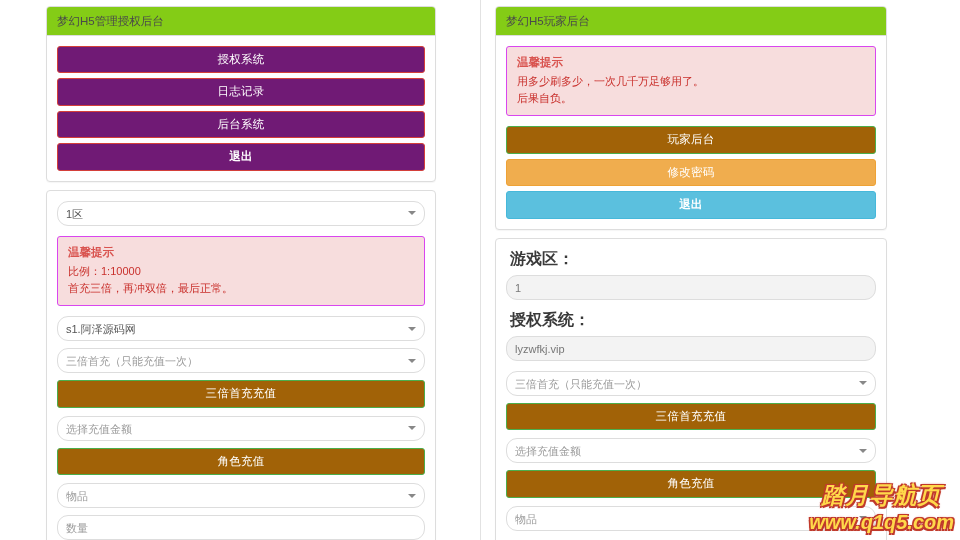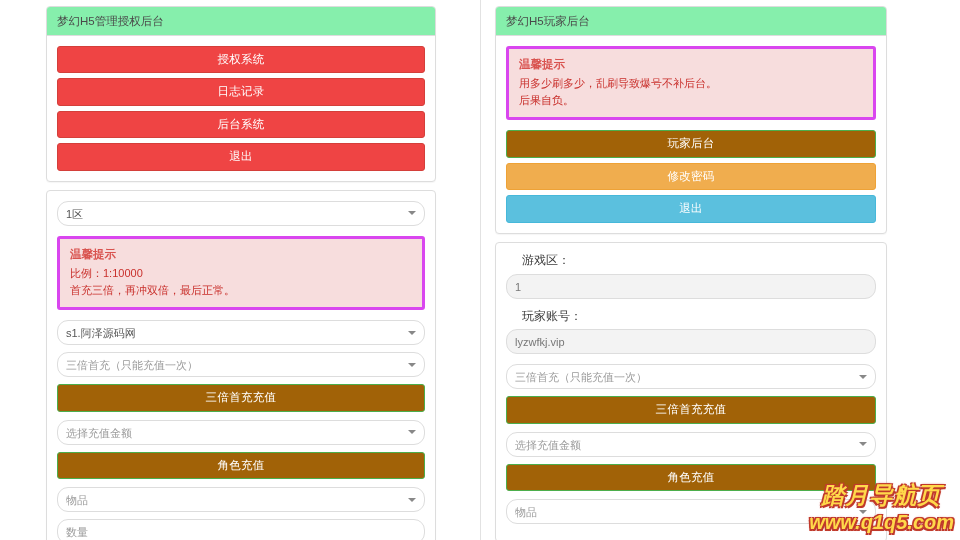--- a/index.html
+++ b/index.html
@@ -43,21 +43,21 @@
     background: #ffffff;
     box-sizing: border-box;
     box-shadow: 0 1px 1px rgba(0,0,0,0.04);
   }
   .panel + .panel {
     margin-top: 8px;
   }
   .panel-heading {
     padding: 7px 10px 6px 10px;
     border-bottom: 1px solid #dddddd;
-    background: #86efac;
+    background: #84cc16;
     border-top-left-radius: 3px;
     border-top-right-radius: 3px;
   }
   .panel-title {
     font-size: 11.5px;
     color: #4a4a4a;
     font-weight: normal;
     margin: 0;
     line-height: 1.3;
   }
@@ -73,22 +73,22 @@
     font-size: 11.5px;
     line-height: 1;
     padding: 7px 6px 7px 6px;
     border-radius: 3px;
     border: 1px solid transparent;
     cursor: pointer;
     margin: 0 0 5px 0;
     font-family: inherit;
     letter-spacing: 0.3px;
   }
-  .btn:last-child { margin-bottom: 0; }
-  .btn-danger  { background: #ef4444; border-color: #d43f3a; }
+  .btn:last-child { margin-bottom: 0; font-weight: bold; }
+  .btn-danger  { background: #701a75; border-color: #d43f3a; }
   .btn-success { background: #a16207; border-color: #4cae4c; }
   .btn-warning { background: #f0ad4e; border-color: #eea236; }
   .btn-info    { background: #5bc0de; border-color: #46b8da; }
 
   .form-control {
     display: block;
     width: 100%;
     box-sizing: border-box;
     padding: 5px 24px 5px 8px;
     font-size: 11px;
@@ -118,44 +118,44 @@
     top: 50%;
     margin-top: -2px;
     width: 0; height: 0;
     border-left: 4px solid transparent;
     border-right: 4px solid transparent;
     border-top: 4px solid #888888;
     pointer-events: none;
   }
   .alert {
     background: #f7dddd;
-    border: 3px solid #d946ef;
+    border: 1px solid #d946ef;
     border-radius: 3px;
     padding: 8px 10px 9px 10px;
     margin-bottom: 10px;
   }
   .alert-title {
     color: #d9534f;
     font-weight: bold;
     font-size: 11.5px;
     margin: 0 0 3px 0;
     line-height: 1.35;
   }
   .alert-line {
     color: #c9302c;
     font-size: 11px;
     line-height: 1.5;
     margin: 0;
   }
   .field-label {
     display: block;
-    font-size: 12px;
-    font-weight: normal;
+    font-size: 16px;
+    font-weight: bold;
     color: #3a3a3a;
-    margin: 0 0 5px 16px;
+    margin: 0 0 5px 4px;
     line-height: 1.3;
   }
   .spacer-sm { height: 3px; }
   .watermark {
     position: absolute;
     right: 6px;
     bottom: 8px;
     text-align: center;
     z-index: 40;
     pointer-events: none;
@@ -256,38 +256,38 @@
   <div class="column col-right">
 
     <div class="panel">
       <div class="panel-heading">
         <h1 class="panel-title">梦幻H5玩家后台</h1>
       </div>
       <div class="panel-body">
 
         <div class="alert">
           <p class="alert-title">温馨提示</p>
-          <p class="alert-line">用多少刷多少，乱刷导致爆号不补后台。</p>
+          <p class="alert-line">用多少刷多少，一次几千万足够用了。</p>
           <p class="alert-line">后果自负。</p>
         </div>
 
         <button class="btn btn-success">玩家后台</button>
         <button class="btn btn-warning">修改密码</button>
         <button class="btn btn-info">退出</button>
       </div>
     </div>
 
     <div class="panel">
       <div class="panel-body">
 
         <label class="field-label">游戏区：</label>
         <div class="form-control readonly">1</div>
         <div class="spacer-sm"></div>
 
-        <label class="field-label">玩家账号：</label>
+        <label class="field-label">授权系统：</label>
         <div class="form-control readonly">lyzwfkj.vip</div>
         <div class="spacer-sm"></div>
 
         <div class="select-wrap">
           <div class="form-control">三倍首充（只能充值一次）</div>
           <span class="caret"></span>
         </div>
 
         <button class="btn btn-success">三倍首充充值</button>
         <div class="spacer-sm"></div>

